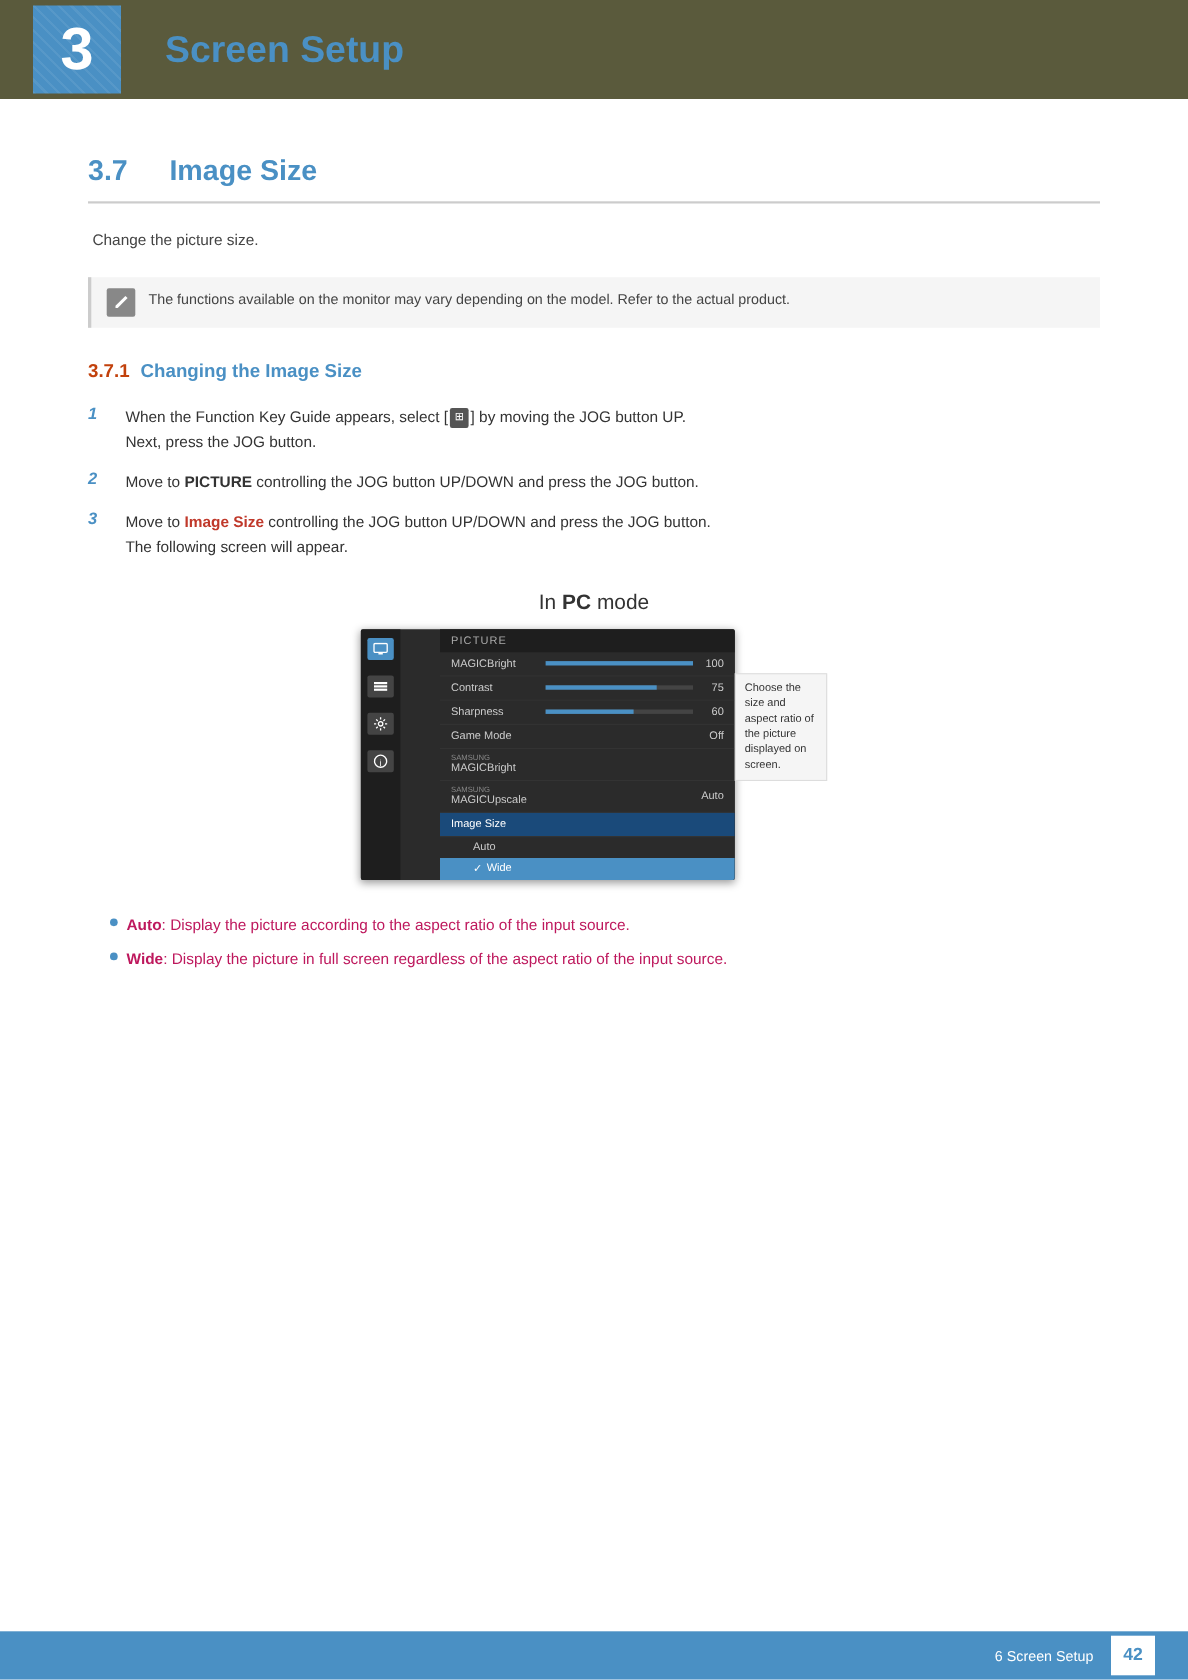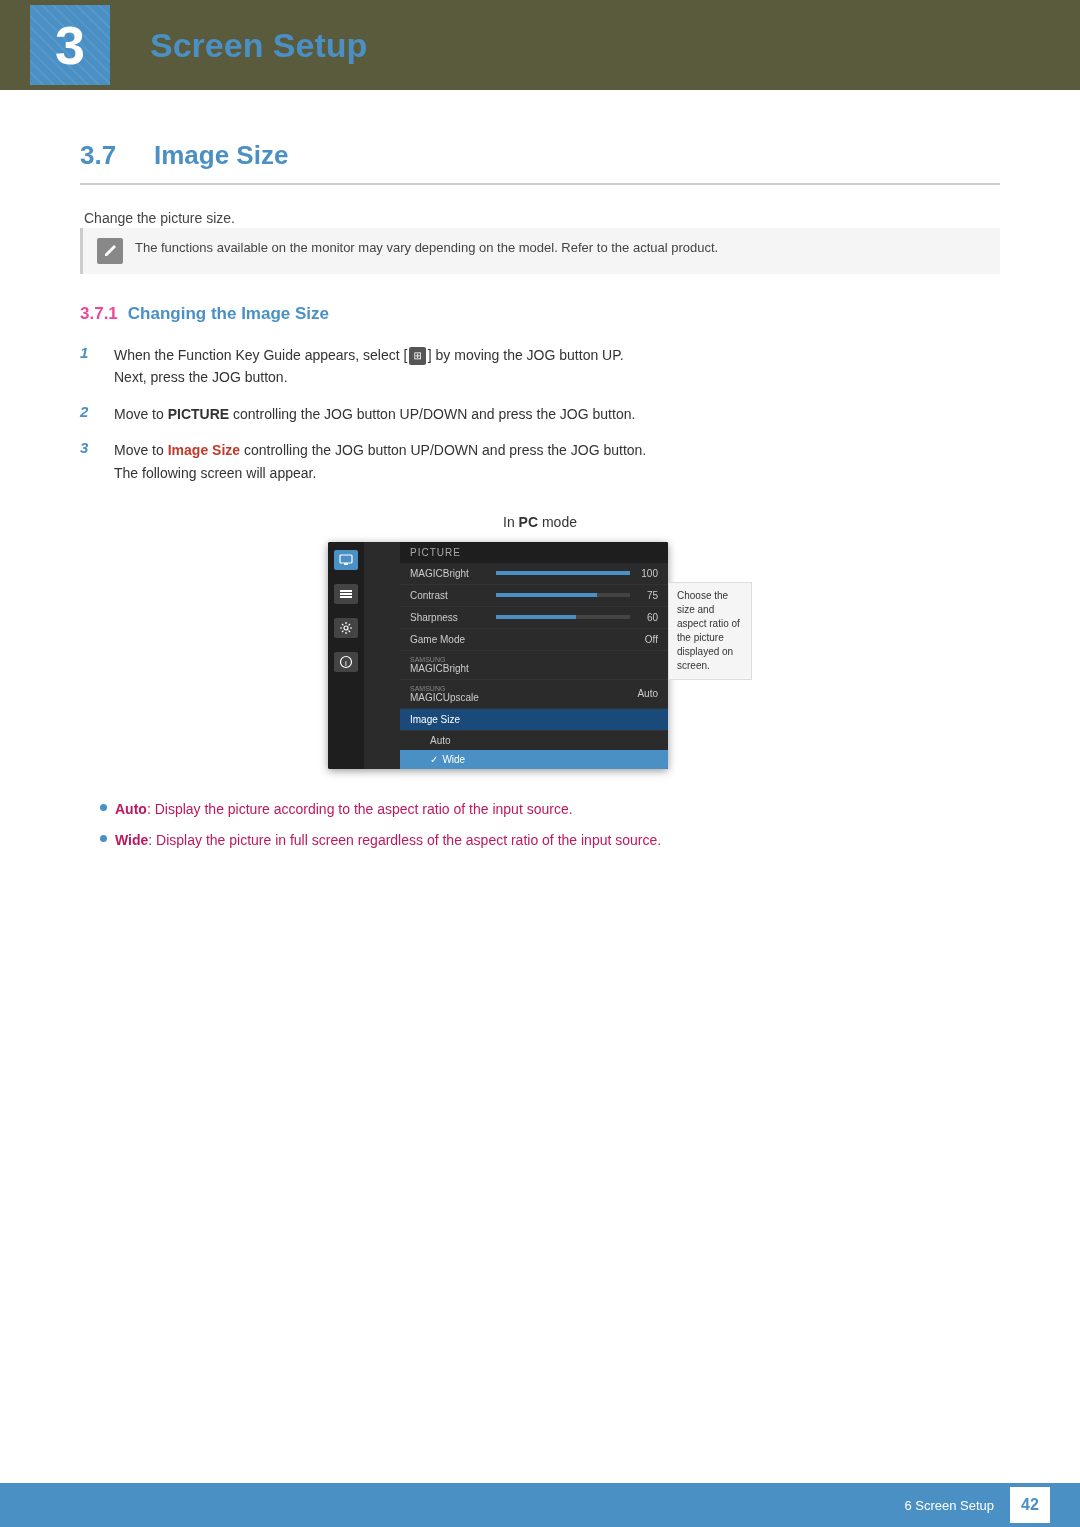--- a/index.html
+++ b/index.html
@@ -86,21 +86,21 @@
     }
     .section-title {
       font-size: 26px;
       font-weight: bold;
       color: #4a90c4;
     }
 
     .intro-text {
       font-size: 14px;
       color: #444;
-      margin-bottom: 2px;
+      margin-bottom: 26px;
       margin-left: 4px;
     }
 
     
     .note-box {
       display: flex;
       align-items: flex-start;
       background: #f5f5f5;
       border-left: 3px solid #ccc;
       padding: 10px 14px;
@@ -128,21 +128,21 @@
 
     
     .subsection-heading {
       display: flex;
       align-items: baseline;
       margin-bottom: 20px;
     }
     .subsection-number {
       font-size: 17px;
       font-weight: bold;
-      color: #ec4899;
+      color: #c2410c;
       margin-right: 10px;
     }
     .subsection-title {
       font-size: 17px;
       font-weight: bold;
       color: #4a90c4;
     }
 
     
     .steps-list {
@@ -183,21 +183,21 @@
       font-size: 10px;
       padding: 1px 4px;
       border-radius: 2px;
       vertical-align: middle;
       margin: 0 2px;
     }
 
     
     .mode-label {
       text-align: center;
-      font-size: 14px;
+      font-size: 19px;
       color: #333;
       margin-bottom: 12px;
     }
     .mode-label strong {
       font-weight: bold;
     }
 
     
     .screenshot-container {
       display: flex;

